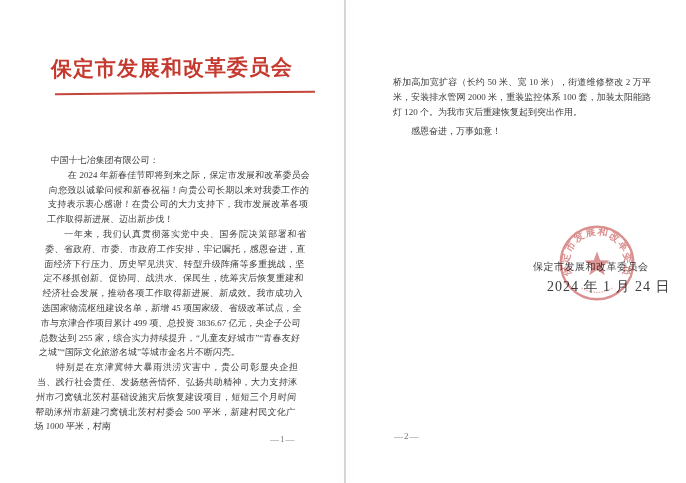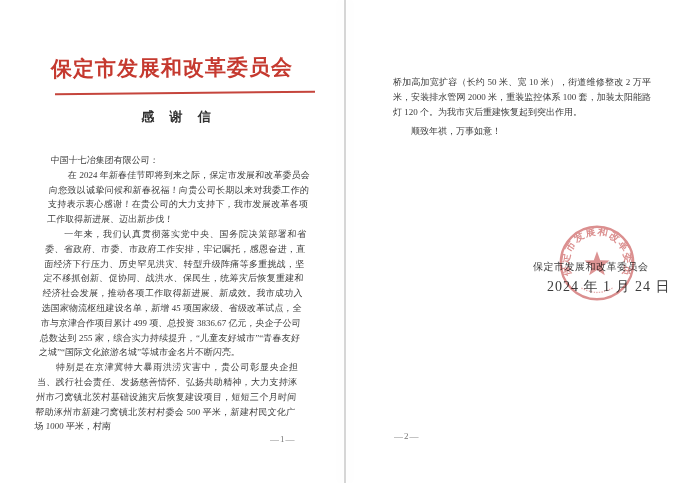--- a/index.html
+++ b/index.html
@@ -81,38 +81,37 @@
   }
 </style>
 </head>
 <body>
 
 <div class="scan">
 
   <div class="page page1">
     <div class="letterhead">保定市发展和改革委员会</div>
     <div class="red-rule"></div>
-    <div class="letter-title">感 谢 信</div>
 
     <div class="body-block">
       <p class="noindent">中国十七冶集团有限公司：</p>
       <p>在 2024 年新春佳节即将到来之际，保定市发展和改革委员会向您致以诚挚问候和新春祝福！向贵公司长期以来对我委工作的支持表示衷心感谢！在贵公司的大力支持下，我市发展改革各项工作取得新进展、迈出新步伐！</p>
       <p>一年来，我们认真贯彻落实党中央、国务院决策部署和省委、省政府、市委、市政府工作安排，牢记嘱托，感恩奋进，直面经济下行压力、历史罕见洪灾、转型升级阵痛等多重挑战，坚定不移抓创新、促协同、战洪水、保民生，统筹灾后恢复重建和经济社会发展，推动各项工作取得新进展、新成效。我市成功入选国家物流枢纽建设名单，新增 45 项国家级、省级改革试点，全市与京津合作项目累计 499 项、总投资 3836.67 亿元，央企子公司总数达到 255 家，综合实力持续提升，“儿童友好城市”“青春友好之城”“国际文化旅游名城”等城市金名片不断闪亮。</p>
       <p>特别是在京津冀特大暴雨洪涝灾害中，贵公司彰显央企担当、践行社会责任、发扬慈善情怀、弘扬共助精神，大力支持涿州市刁窝镇北茨村基础设施灾后恢复建设项目，短短三个月时间帮助涿州市新建刁窝镇北茨村村委会 500 平米，新建村民文化广场 1000 平米，村南</p>
     </div>
 
     <div class="pageno pageno-1">—1—</div>
   </div>
 
   <div class="seam"></div>
 
   <div class="page page2">
     <div class="body-block">
       <p class="noindent">桥加高加宽扩容（长约 50 米、宽 10 米），街道维修整改 2 万平米，安装排水管网 2000 米，重装监控体系 100 套，加装太阳能路灯 120 个。为我市灾后重建恢复起到突出作用。</p>
-      <p class="closing">顺致年祺，万事如意！</p>
+      <p class="closing">感恩奋进，万事如意！</p>
     </div>
 
     <div class="signature">保定市发展和改革委员会</div>
     <div class="letter-date">2024 年 1 月 24 日</div>
 
     <svg class="stamp" viewBox="0 0 100 100" aria-hidden="true">
       <defs>
         <path id="arcTop" d="M 17.4 65.2 A 36 36 0 1 1 82.6 65.2"></path>
         <path id="arcBottom" d="M 27.1 82.8 A 40 40 0 0 0 72.9 82.8"></path>
       </defs>

